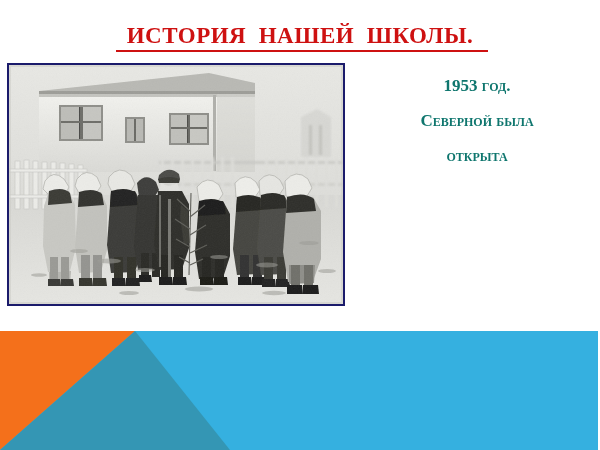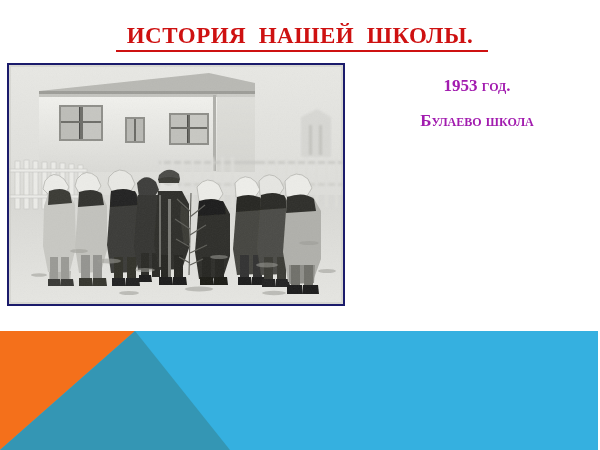--- a/index.html
+++ b/index.html
@@ -56,21 +56,21 @@
   }
   #photo-frame svg { display: block; }
 
   
   #caption-block {
     position: absolute;
     left: 358px;
     top: 68px;
     width: 238px;
     text-align: center;
-    color: #a21caf;
+    color: #0f766e;
     font-family: "Liberation Serif", "DejaVu Serif", serif;
     font-weight: bold;
     font-size: 17px;
     font-variant: small-caps;
     line-height: 35px;
   }
   .caption-line {
     display: block;
     white-space: nowrap;
   }
@@ -307,21 +307,22 @@
       </g>
 
       <rect x="0" y="0" width="334" height="239" filter="url(#grainy)" opacity="0.5"></rect>
 
       <rect x="0" y="0" width="334" height="239" fill="none" stroke="#c9c9c4" stroke-width="4" opacity="0.5"></rect>
     </svg>
   </div>
 
   <div id="caption-block">
     <span class="caption-line">1953 год.</span>
-    <span class="caption-line">Булаево школа</span>
+    <span class="caption-line">Северной была</span>
+    <span class="caption-line">открыта</span>
   </div>
 
   <div id="footer-band">
     <svg width="598" height="119" viewBox="0 0 598 119">
       <rect x="0" y="0" width="598" height="119" fill="#35B0E0"></rect>
       <polygon points="0,0 135,0 0,119" fill="#F4701B"></polygon>
       <polygon points="135,0 230,119 0,119" fill="#3496B4"></polygon>
     </svg>
   </div>
 

